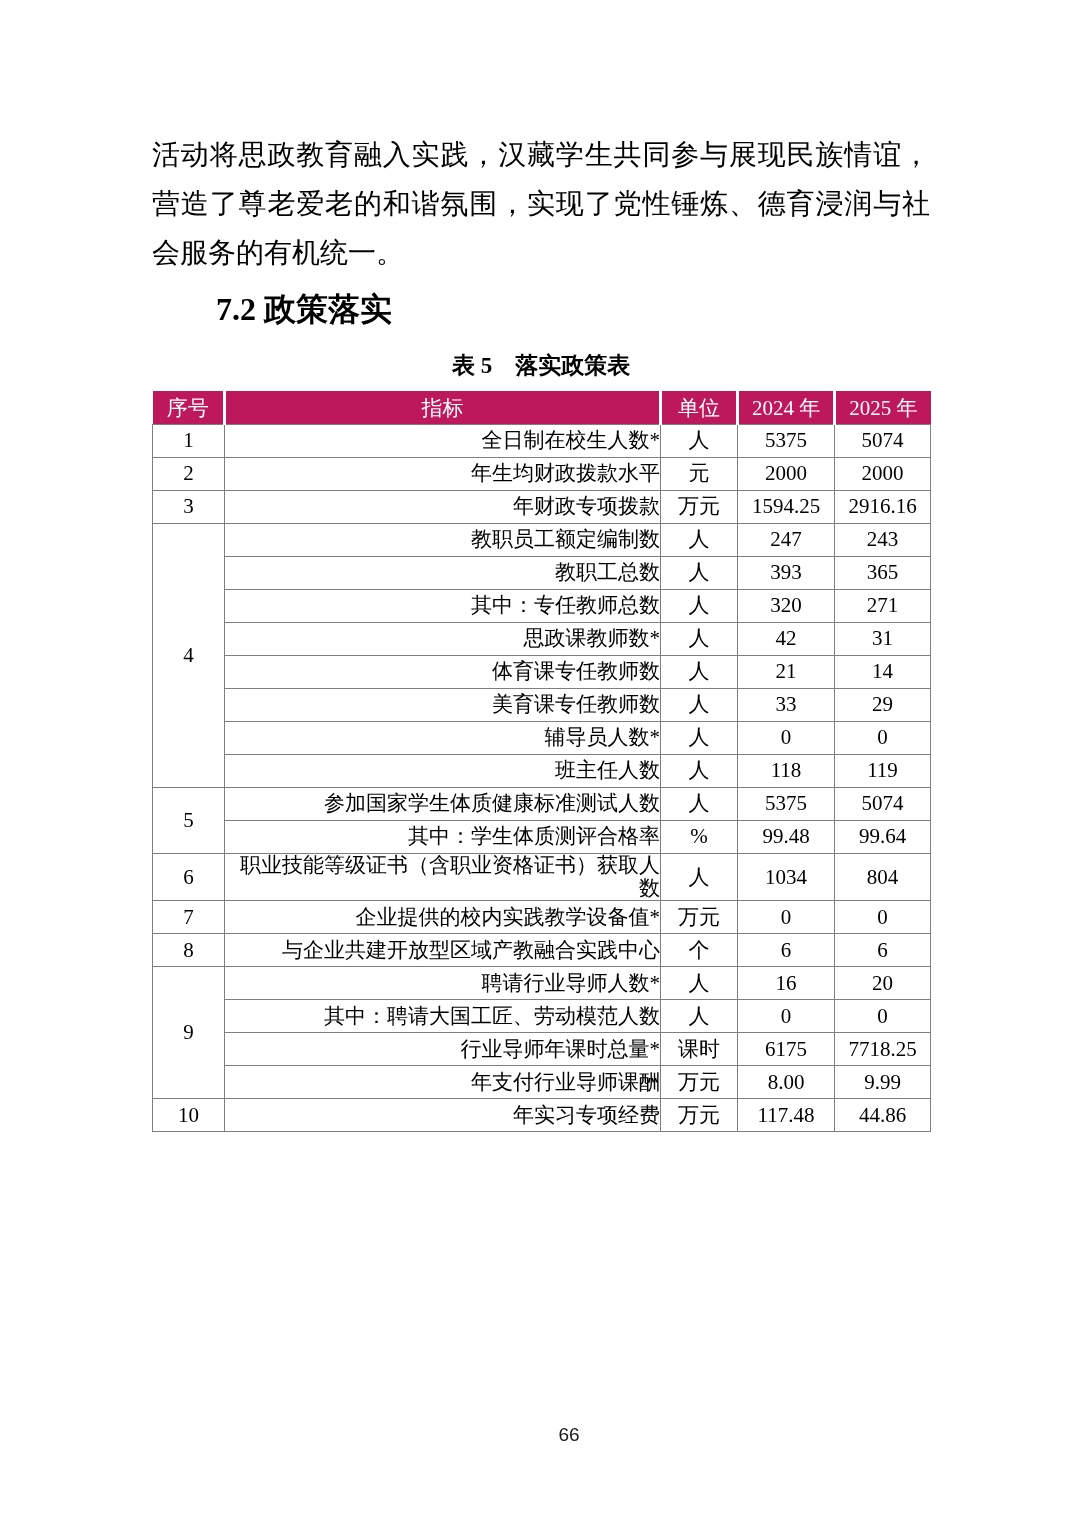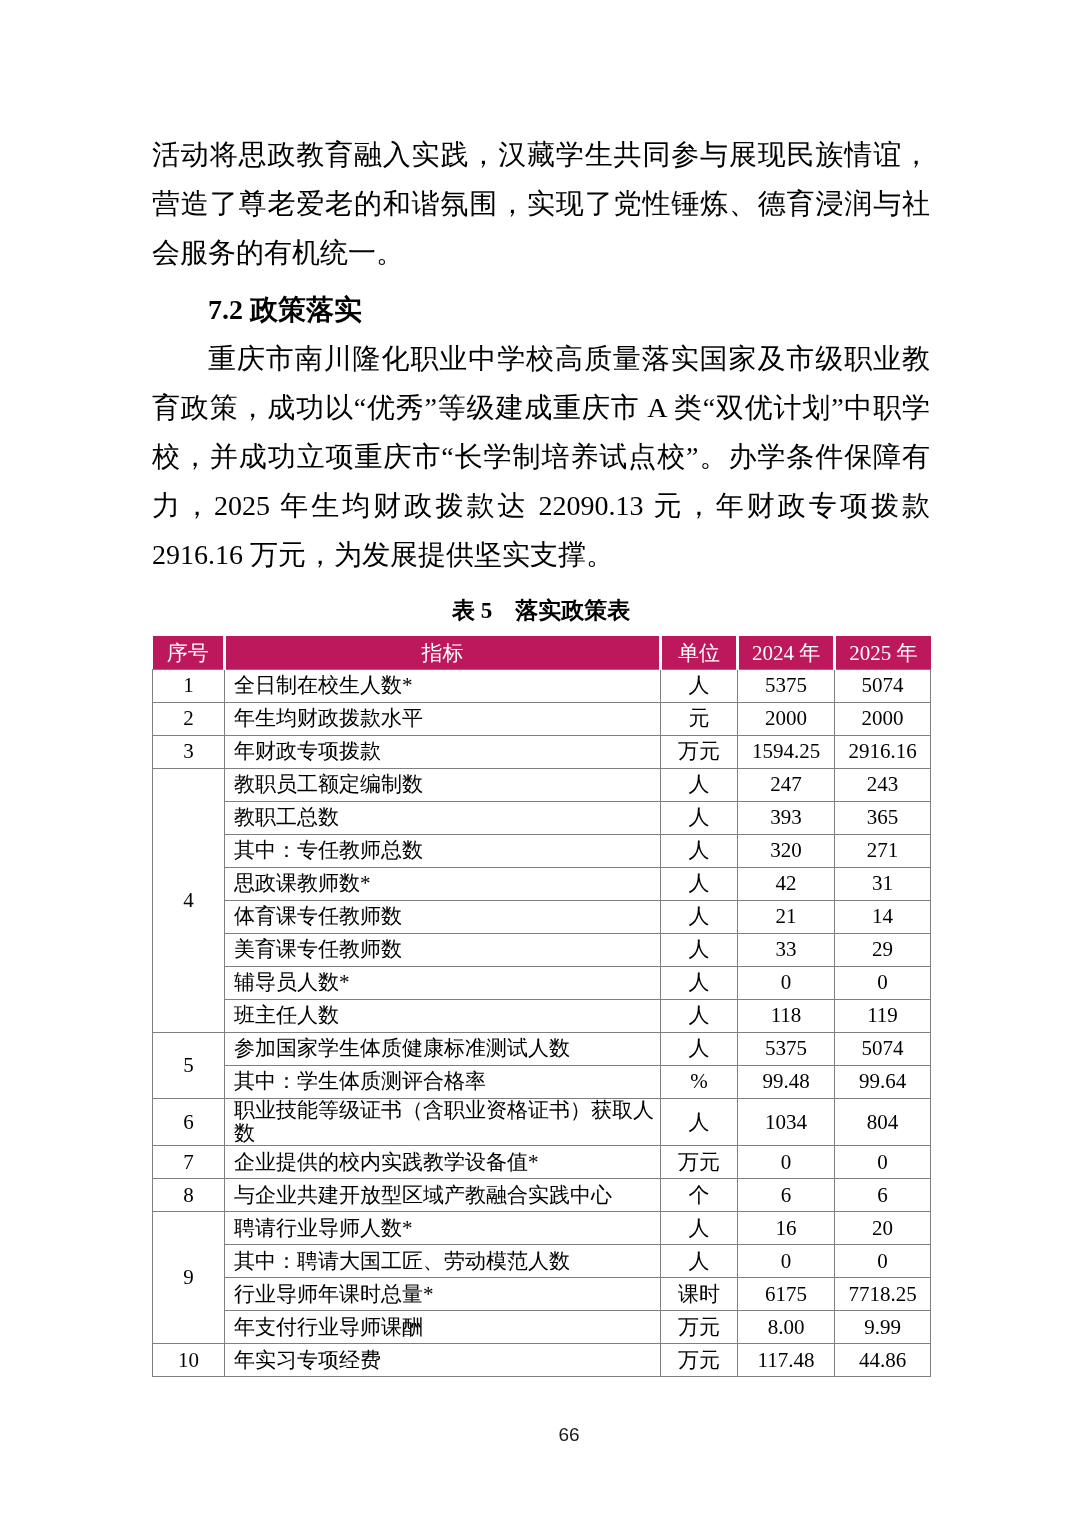--- a/index.html
+++ b/index.html
@@ -20,21 +20,21 @@
   }
   .body-text {
     font-size: 28px;
     line-height: 49px;
     text-align: justify;
     text-justify: inter-ideograph;
     margin: 0;
   }
   .indent { text-indent: 2em; }
   .section-heading {
-    font-size: 28px;
+    font-size: 32px;
     font-weight: bold;
     line-height: 49px;
     margin: 8px 0 0 0;
     text-indent: 2em;
   }
   .table-caption {
     text-align: center;
     font-weight: bold;
     font-size: 23px;
     line-height: 32px;
@@ -65,21 +65,21 @@
   table.policy tbody td {
     border: 1px solid #7f7f7f;
     font-size: 21px;
     height: 32px;
     padding: 0;
     text-align: center;
     vertical-align: middle;
     line-height: 1.1;
   }
   table.policy tbody td.label {
-    text-align: left;
+    text-align: right;
     padding-left: 9px;
   }
   .page-number {
     position: absolute;
     top: 1424px;
     left: 0;
     width: 100%;
     text-align: center;
     font-family: "Liberation Sans", "DejaVu Sans", sans-serif;
     font-size: 19px;
@@ -90,21 +90,20 @@
 </head>
 <body>
 
 <div class="page">
   <div class="content">
 
     <p class="body-text">活动将思政教育融入实践，汉藏学生共同参与展现民族情谊，营造了尊老爱老的和谐氛围，实现了党性锤炼、德育浸润与社会服务的有机统一。</p>
 
     <h2 class="section-heading">7.2 政策落实</h2>
 
-    <p class="body-text indent">重庆市南川隆化职业中学校高质量落实国家及市级职业教育政策，成功以“优秀”等级建成重庆市 A 类“双优计划”中职学校，并成功立项重庆市“长学制培养试点校”。办学条件保障有力，2025 年生均财政拨款达 22090.13 元，年财政专项拨款 2916.16 万元，为发展提供坚实支撑。</p>
 
     <div class="table-caption">表 5　落实政策表</div>
 
     <table class="policy">
       <colgroup>
         <col class="c-seq">
           <col class="c-ind">
           <col class="c-unit">
           <col class="c-y24">
           <col class="c-y25">

